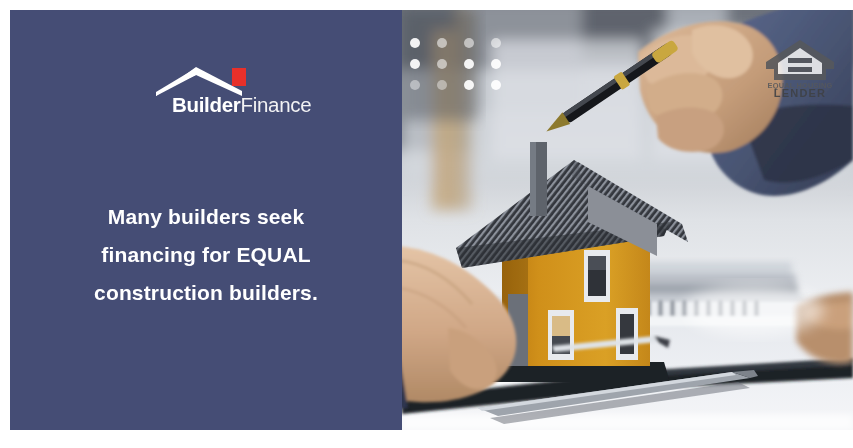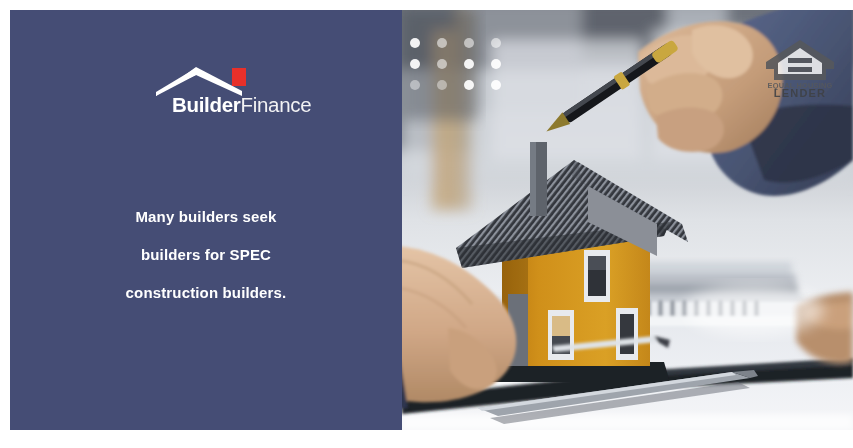--- a/index.html
+++ b/index.html
@@ -27,21 +27,21 @@
     font-size:20.5px;letter-spacing:-0.3px;white-space:nowrap;
     line-height:26px;color:#ffffff;
   }
   #logo-wordmark .w1{font-weight:bold;color:#ffffff;margin-left:24px;}
   #logo-wordmark .w2{font-weight:normal;color:#f2f2f4;}
 
   #headline{
     position:absolute;left:0px;top:188px;width:392px;
     text-align:center;
     color:#ffffff;
-    font-size:15px;
+    font-size:21px;
     font-weight:bold;
     line-height:38px;
     letter-spacing:0.15px;
   }
   #headline .line{display:block;}
 
   
   #photo{
     position:absolute;left:402px;top:10px;width:451px;height:420px;
     overflow:hidden;
@@ -84,21 +84,21 @@
           <rect x="79" y="5" width="8" height="13" fill="#e8302a"></rect>
         </svg>
       </div>
       <div id="logo-wordmark">
         <span class="w1">Builder</span><span class="w2">Finance</span>
       </div>
     </div>
 
     <div id="headline">
       <span class="line">Many builders seek</span>
-      <span class="line">builders for SPEC</span>
+      <span class="line">financing for EQUAL</span>
       <span class="line">construction builders.</span>
     </div>
 
   </div>
 
   <div id="photo">
     <svg viewBox="0 0 451 420" xmlns="http://www.w3.org/2000/svg">
       <defs>
         <linearGradient id="bgWall" x1="0" y1="0" x2="0" y2="1">
           <stop offset="0%" stop-color="#6f747c"></stop>

